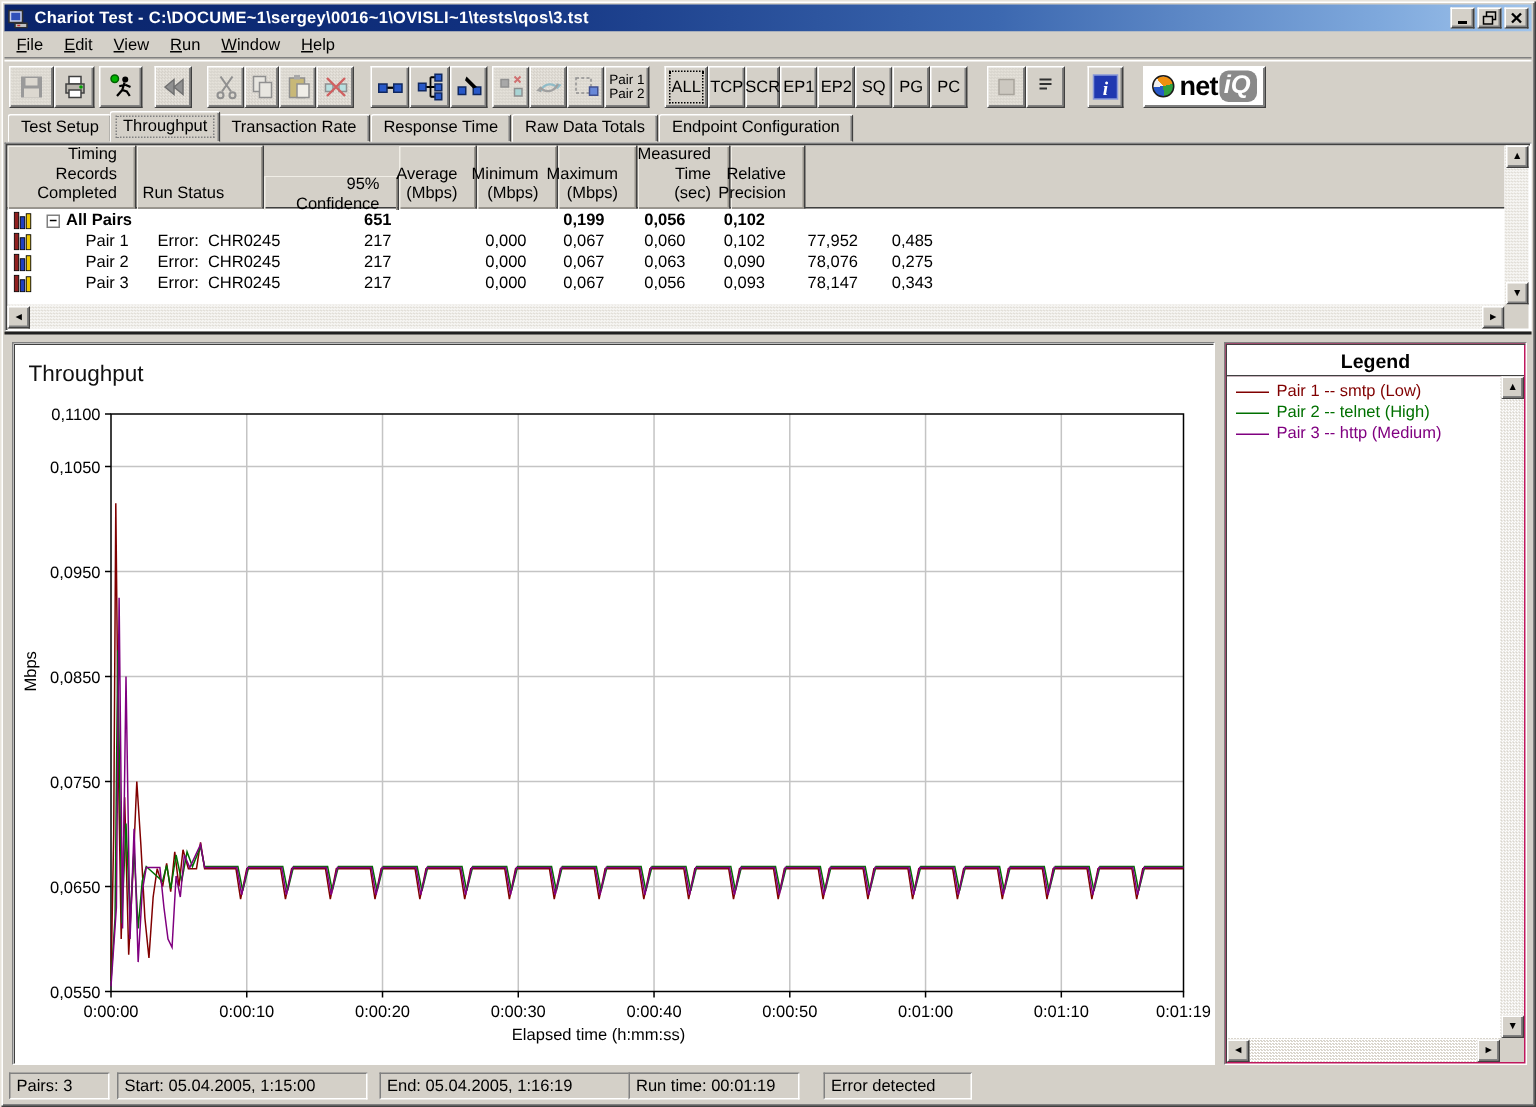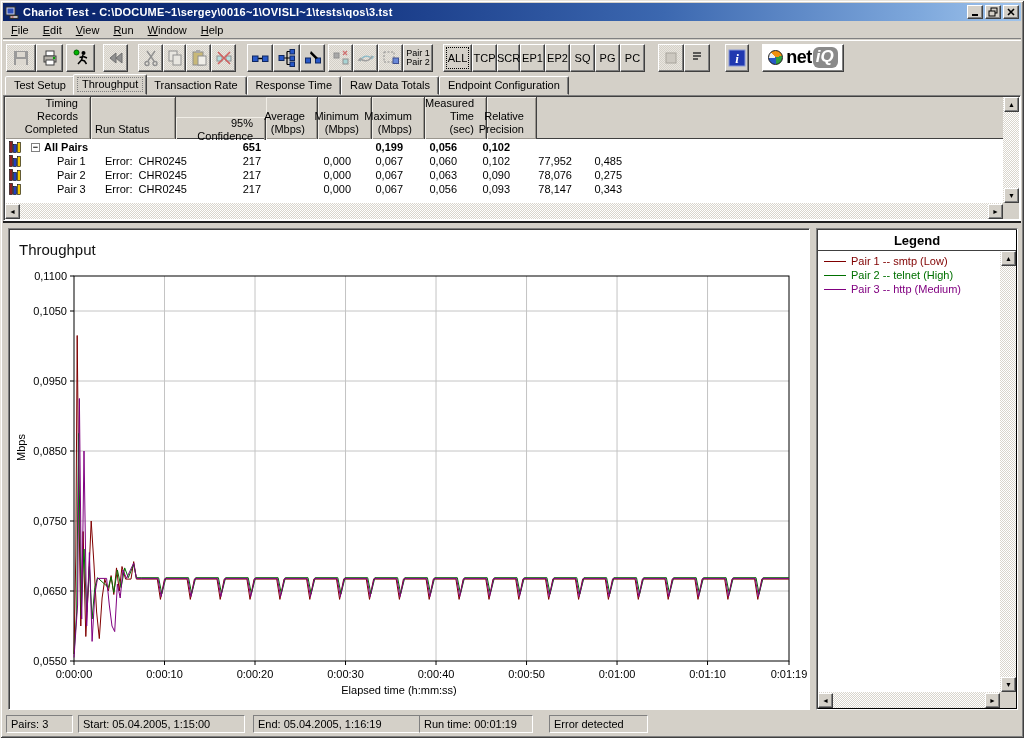--- a/index.html
+++ b/index.html
@@ -75,21 +75,21 @@
 
   
   .chartpane { position:absolute; left:8px; top:228px; width:802px; height:482px; background:#fff;
     border:1px solid; border-color:#808080 #fff #fff #808080; box-shadow:inset 1px 1px 0 #404040; }
   .chart-title { position:absolute; left:10px; top:12px; font-size:15px; color:#111; }
   .ylab { position:absolute; left:6px; top:232px; transform:rotate(-90deg); transform-origin:left top; font-size:11px; }
   .xlab { position:absolute; left:0; right:20px; top:455px; text-align:center; font-size:11px; }
   #chart-svg { position:absolute; left:0; top:0; }
 
   
-  .legendpane { position:absolute; left:816px; top:228px; width:202px; height:482px; background:#000000;
+  .legendpane { position:absolute; left:816px; top:228px; width:202px; height:482px; background:#be185d;
     border:1px solid; border-color:#808080 #fff #fff #808080; box-shadow:inset 1px 1px 0 #404040; }
   .legend-title { position:absolute; left:1px; top:1px; right:1px; height:21px; background:#fff;
     font-weight:bold; font-size:13px; text-align:center; padding-top:3px; border-bottom:1px solid #404040; }
   .legend-list { position:absolute; left:1px; top:22px; right:17px; bottom:17px; background:#fff; padding:3px 0 0 6px; }
   .legend-entry { display:flex; align-items:center; height:14px; white-space:nowrap; }
   .legend-line { width:22px; height:0; border-top:1px solid; margin-right:5px; flex:none; }
 
   
   .statusbar { position:absolute; left:3px; top:712px; width:1018px; height:23px; background:#d4d0c8; }
   .sp { position:absolute; top:3px; height:18px; border:1px solid; border-color:#808080 #fff #fff #808080;

